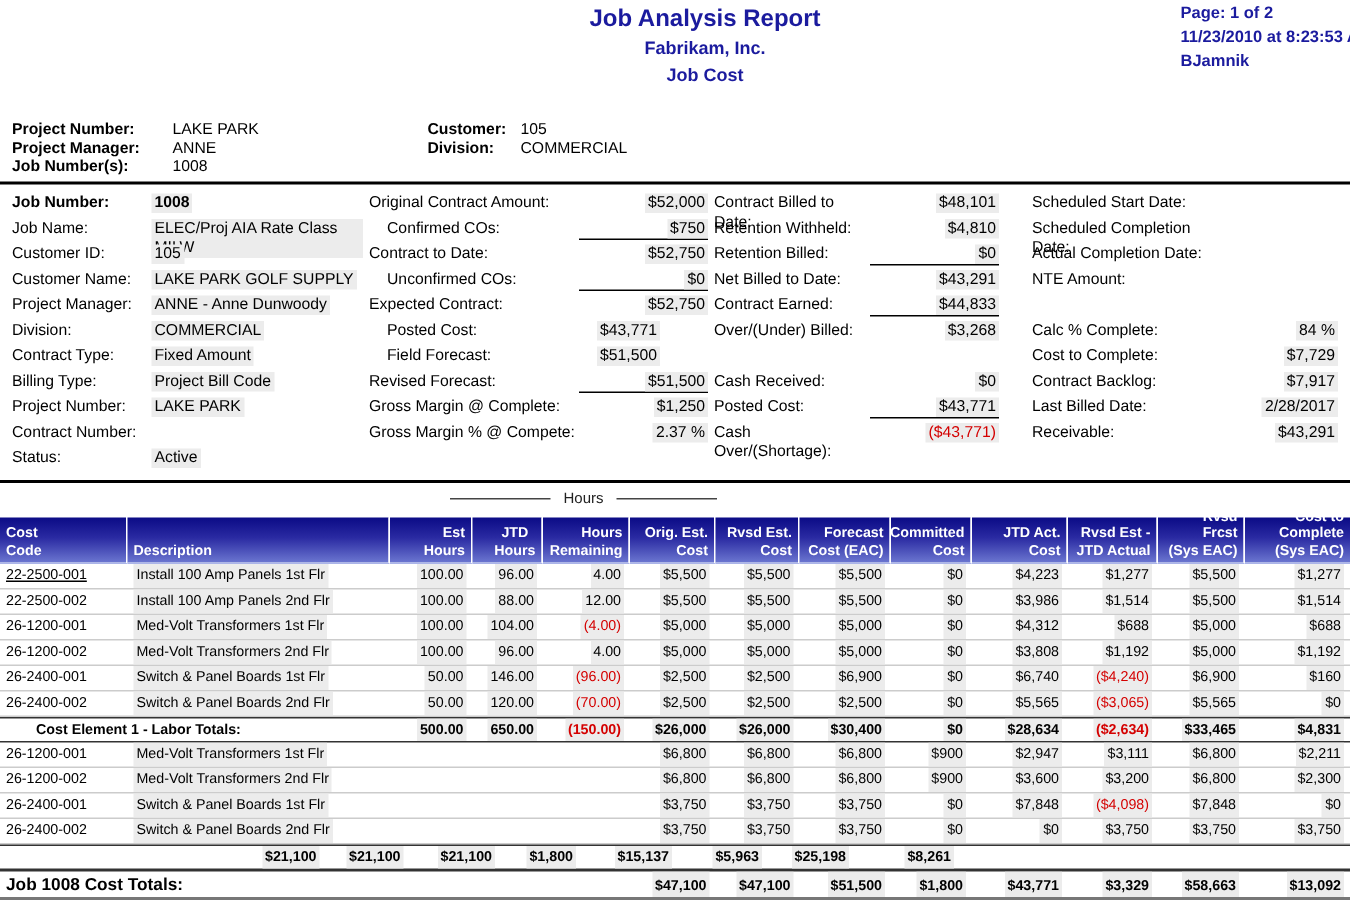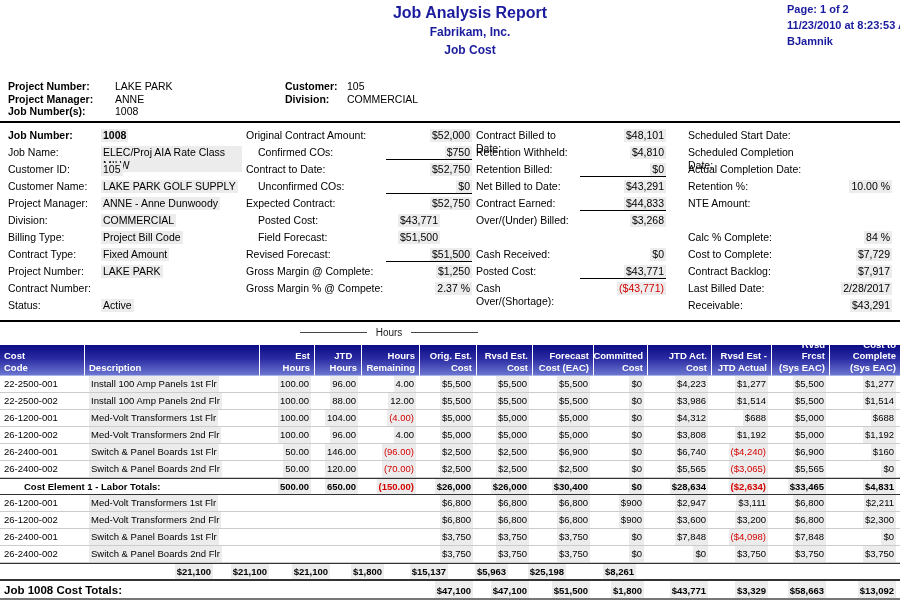--- a/index.html
+++ b/index.html
@@ -131,28 +131,28 @@
         </div>
         <div class="info-row">
           <span class="lab">Project Manager:</span>
           <span class="val"><span class="chip">ANNE - Anne Dunwoody</span></span>
         </div>
         <div class="info-row">
           <span class="lab">Division:</span>
           <span class="val"><span class="chip">COMMERCIAL</span></span>
         </div>
         <div class="info-row">
+          <span class="lab">Contract Type:</span>
+          <span class="val"><span class="chip">Fixed Amount</span></span>
+        </div>
+        <div class="info-row">
           <span class="lab">Billing Type:</span>
           <span class="val"><span class="chip">Project Bill Code</span></span>
         </div>
         <div class="info-row">
-          <span class="lab">Contract Type:</span>
-          <span class="val"><span class="chip">Fixed Amount</span></span>
-        </div>
-        <div class="info-row">
           <span class="lab">Project Number:</span>
           <span class="val"><span class="chip">LAKE PARK</span></span>
         </div>
         <div class="info-row">
           <span class="lab">Contract Number:</span>
           <span class="val"></span>
         </div>
         <div class="info-row">
           <span class="lab">Status:</span>
           <span class="val"><span class="chip">Active</span></span>
@@ -246,24 +246,20 @@
           <span class="lab">Scheduled Start Date:</span>
           <span class="val"></span>
         </div>
         <div class="info-row">
           <span class="lab">Scheduled Completion Date:</span>
           <span class="val"></span>
         </div>
         <div class="info-row">
           <span class="lab">Actual Completion Date:</span>
           <span class="val"></span>
-        </div>
-        <div class="info-row">
-          <span class="lab">Retention %:</span>
-          <span class="val"><span class="chip">10.00 %</span></span>
         </div>
         <div class="info-row">
           <span class="lab">NTE Amount:</span>
           <span class="val"></span>
         </div>
         <div class="info-row"></div>
         <div class="info-row">
           <span class="lab">Calc % Complete:</span>
           <span class="val"><span class="chip">84 %</span></span>
         </div>
@@ -314,21 +310,21 @@
         <div class="hcell right" style="width: 64px;">JTD Act.
 Cost</div>
         <div class="hcell right" style="width: 60px;">Rvsd Est -
 JTD Actual</div>
         <div class="hcell right" style="width: 58px;">Rvsd Frcst
 (Sys EAC)</div>
         <div class="hcell right" style="width: 70px;">Cost to Complete
 (Sys EAC)</div>
       </div>
       <div class="trow">
-        <div class="tcell left" style="width: 85px;">22-2500-001</div>
+        <div class="tcell left" style="width: 85px; text-decoration: underline;">22-2500-001</div>
         <div class="tcell left" style="width: 175px;"><span class="chip">Install 100 Amp Panels 1st Flr</span></div>
         <div class="tcell right" style="width: 55px;"><span class="chip">100.00</span></div>
         <div class="tcell right" style="width: 47px;"><span class="chip">96.00</span></div>
         <div class="tcell right" style="width: 58px;"><span class="chip">4.00</span></div>
         <div class="tcell right" style="width: 57px;"><span class="chip">$5,500</span></div>
         <div class="tcell right" style="width: 56px;"><span class="chip">$5,500</span></div>
         <div class="tcell right" style="width: 61px;"><span class="chip">$5,500</span></div>
         <div class="tcell right" style="width: 54px;"><span class="chip">$0</span></div>
         <div class="tcell right" style="width: 64px;"><span class="chip">$4,223</span></div>
         <div class="tcell right" style="width: 60px;"><span class="chip">$1,277</span></div>

